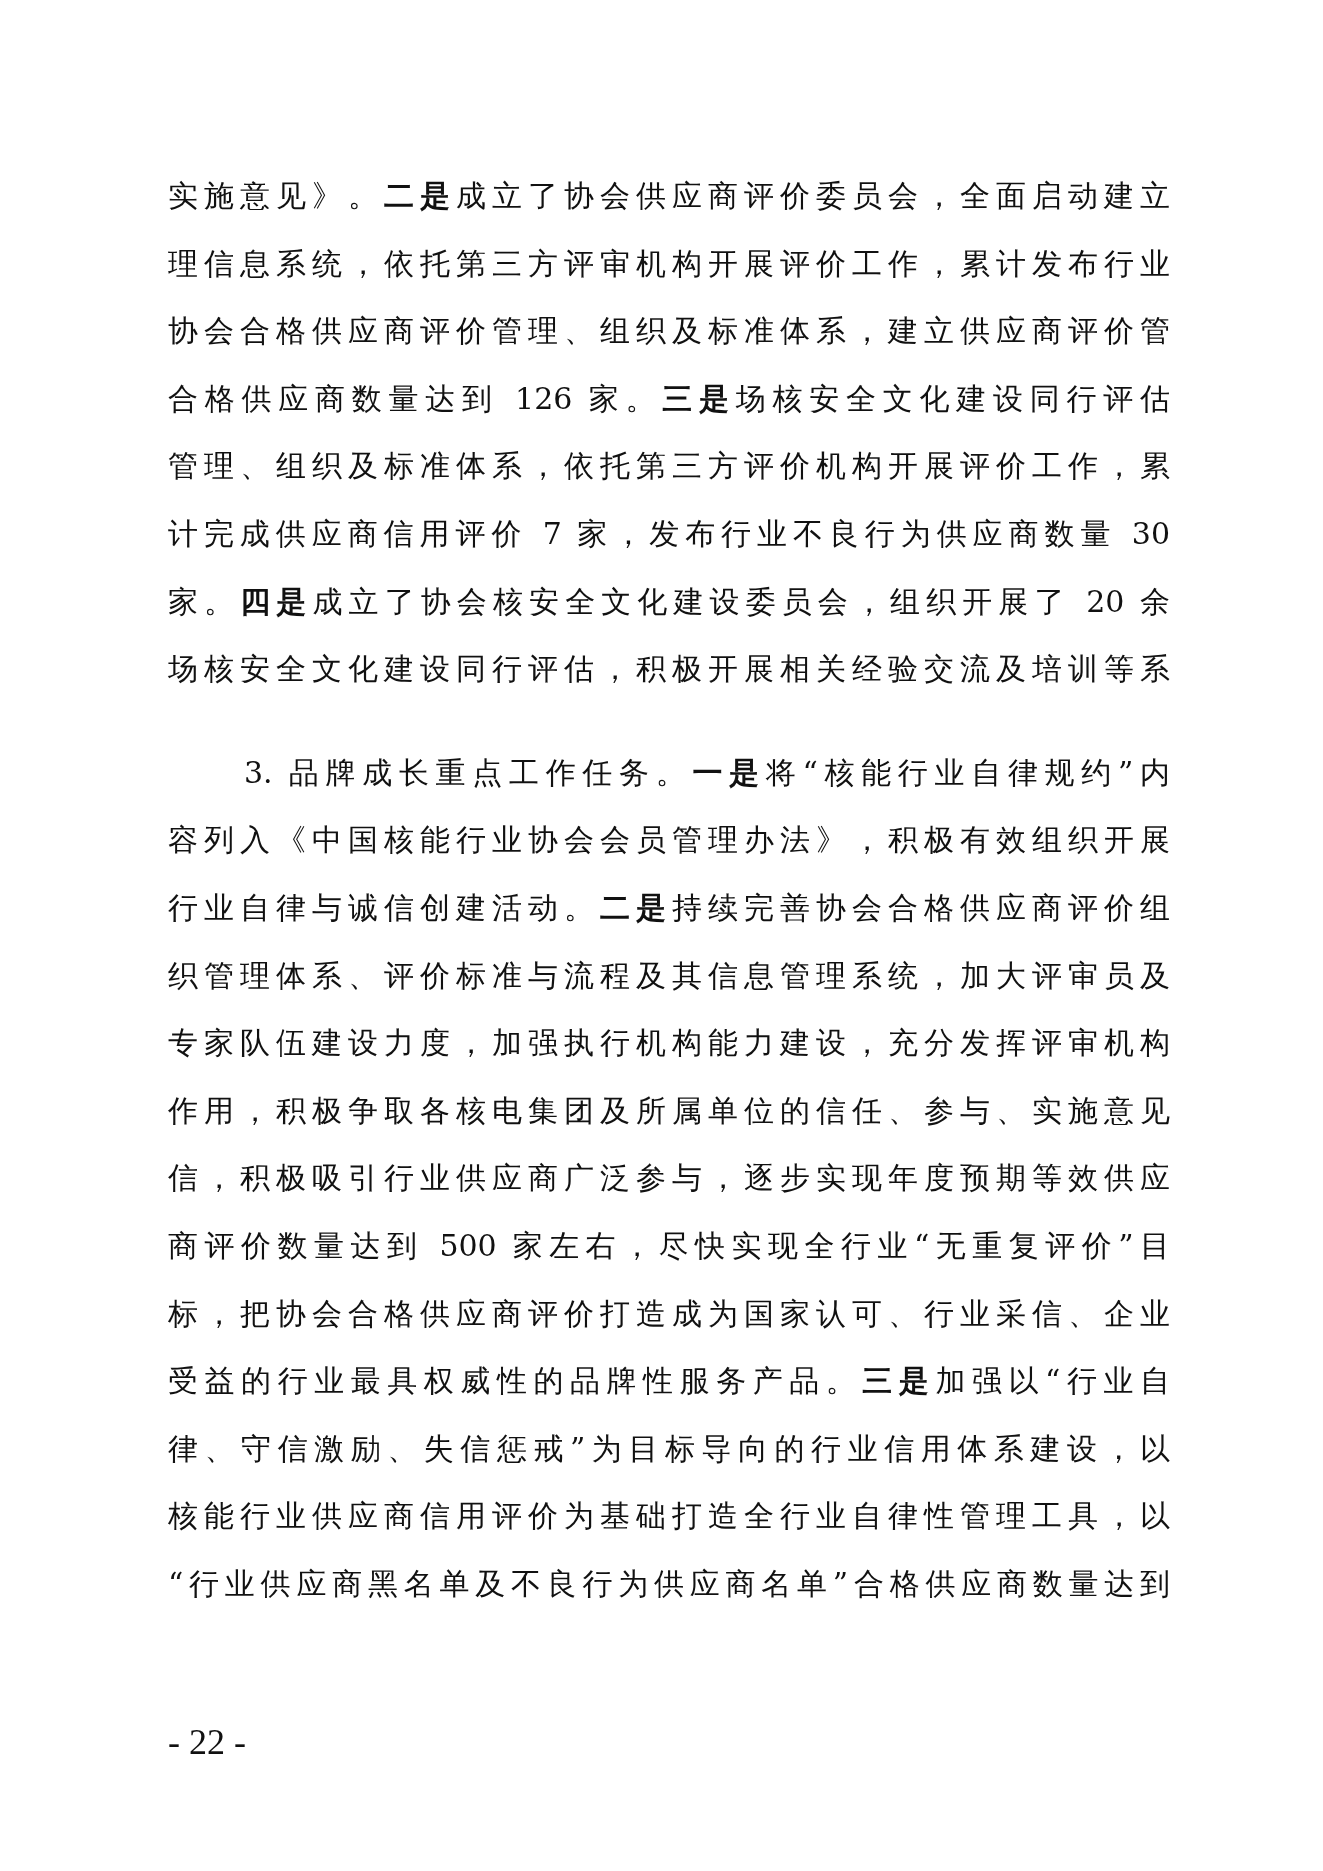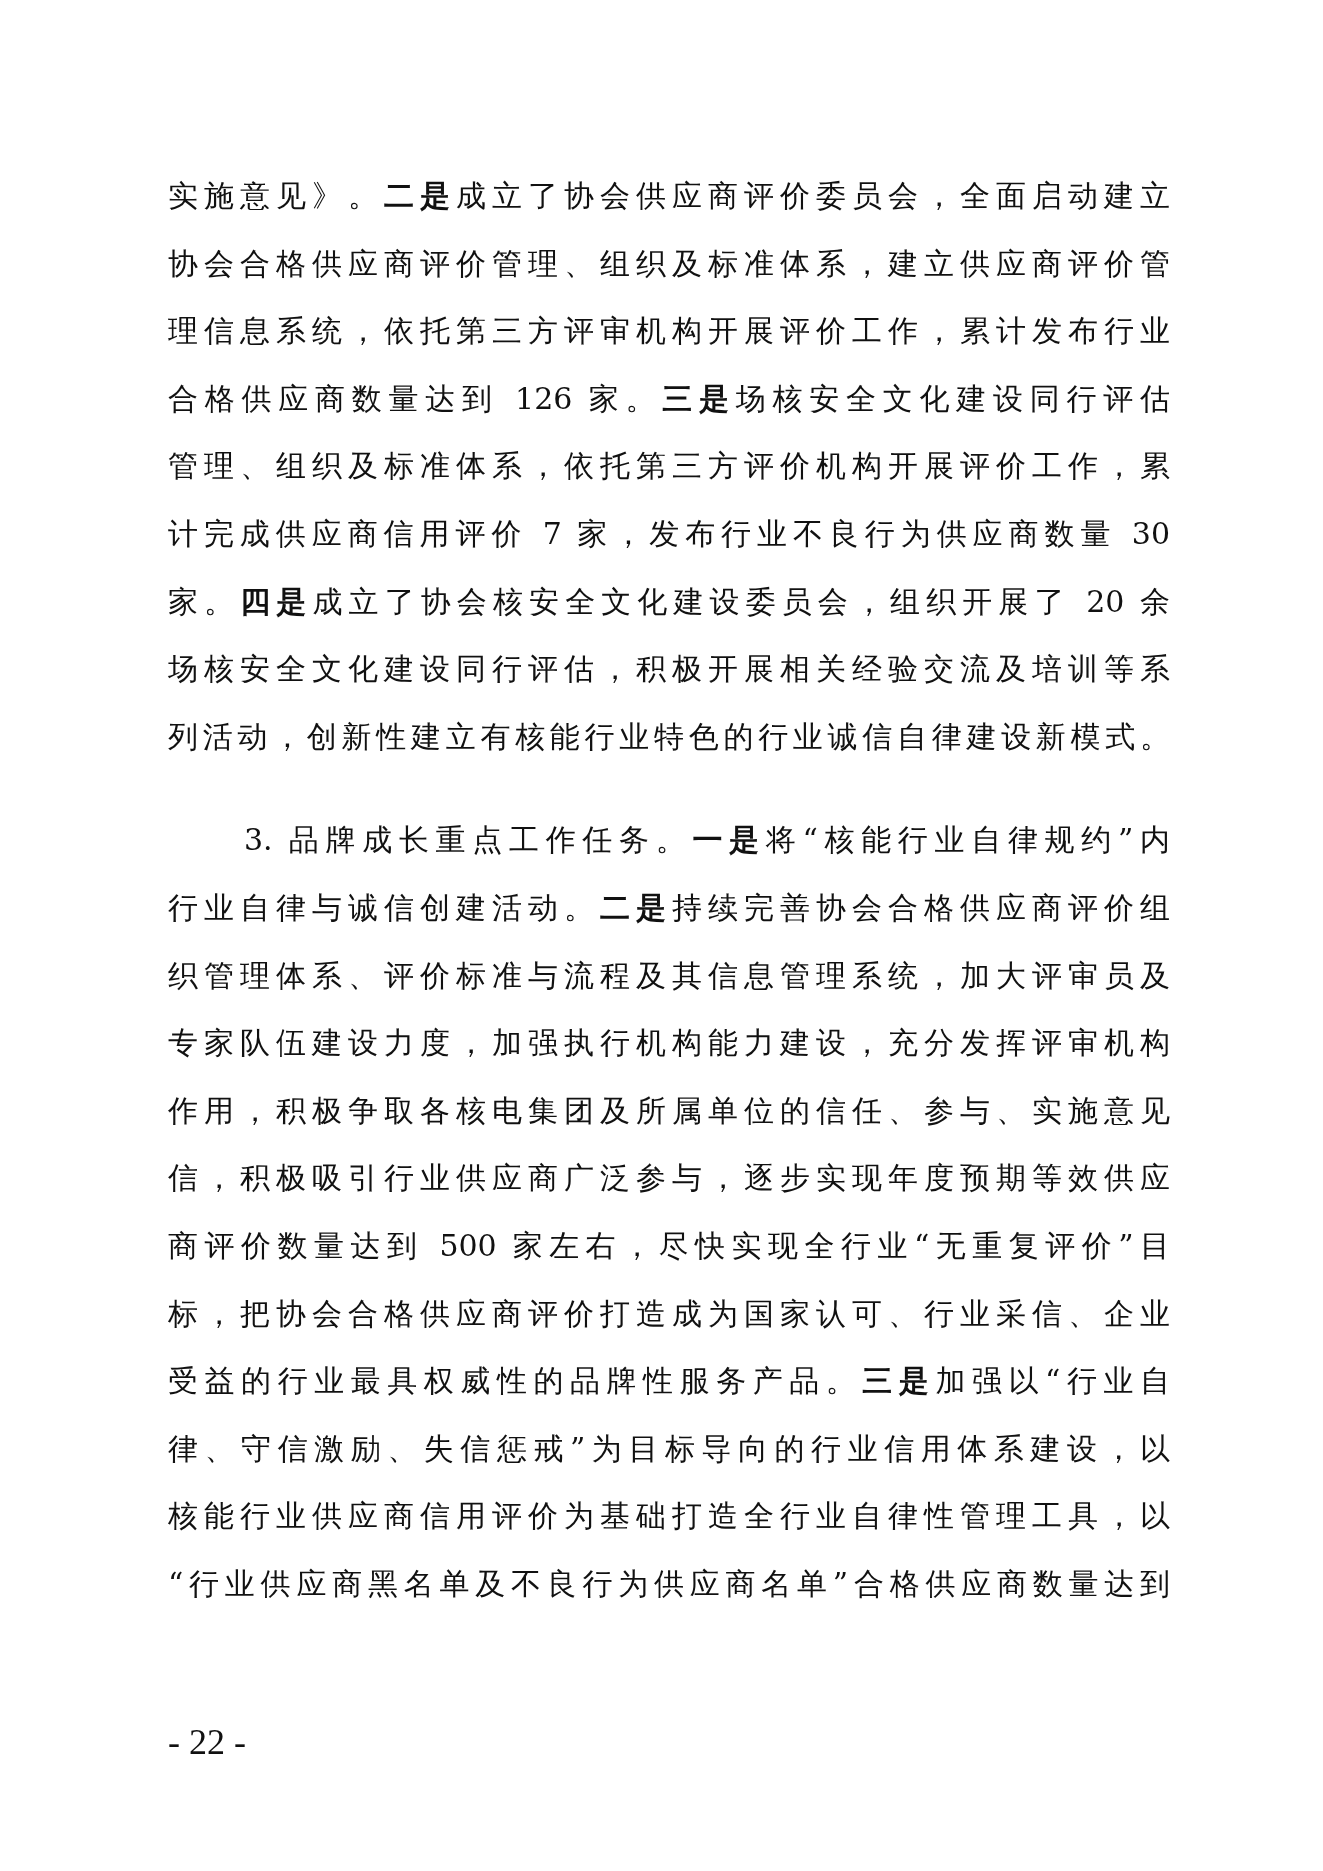--- a/index.html
+++ b/index.html
@@ -60,29 +60,29 @@
       color: #111111;
       margin-top: 13px;
     }
   </style>
 </head>
 <body>
 
 <div class="page">
   <div class="text-block" id="text-block">
       <div class="line"><span class="seg">实施意见》。</span><span class="seg bold">二是</span><span class="seg">成立了协会供应商评价委员会，全面启动建立</span></div>
+      <div class="line"><span class="seg">理信息系统，依托第三方评审机构开展评价工作，累计发布行业</span></div>
       <div class="line"><span class="seg">协会合格供应商评价管理、组织及标准体系，建立供应商评价管</span></div>
-      <div class="line"><span class="seg">理信息系统，依托第三方评审机构开展评价工作，累计发布行业</span></div>
       <div class="line"><span class="seg">合格供应商数量达到 126 家。</span><span class="seg bold">三是</span><span class="seg">场核安全文化建设同行评估</span></div>
       <div class="line"><span class="seg">管理、组织及标准体系，依托第三方评价机构开展评价工作，累</span></div>
       <div class="line"><span class="seg">计完成供应商信用评价 7 家，发布行业不良行为供应商数量 30</span></div>
       <div class="line"><span class="seg">家。</span><span class="seg bold">四是</span><span class="seg">成立了协会核安全文化建设委员会，组织开展了 20 余</span></div>
       <div class="line"><span class="seg">场核安全文化建设同行评估，积极开展相关经验交流及培训等系</span></div>
-      <div class="line"><span class="seg">列活动，创新性建立有核能行业特色的行业诚信自律建设新模式。</span></div>
       <div class="line indent"><span class="seg">3. 品牌成长重点工作任务。</span><span class="seg bold">一是</span><span class="seg">将“核能行业自律规约”内</span></div>
+      <div class="line"><span class="seg">容列入《中国核能行业协会会员管理办法》，积极有效组织开展</span></div>
       <div class="line"><span class="seg">行业自律与诚信创建活动。</span><span class="seg bold">二是</span><span class="seg">持续完善协会合格供应商评价组</span></div>
       <div class="line"><span class="seg">织管理体系、评价标准与流程及其信息管理系统，加大评审员及</span></div>
       <div class="line"><span class="seg">专家队伍建设力度，加强执行机构能力建设，充分发挥评审机构</span></div>
       <div class="line"><span class="seg">作用，积极争取各核电集团及所属单位的信任、参与、实施意见</span></div>
       <div class="line"><span class="seg">信，积极吸引行业供应商广泛参与，逐步实现年度预期等效供应</span></div>
       <div class="line"><span class="seg">商评价数量达到 500 家左右，尽快实现全行业“无重复评价”目</span></div>
       <div class="line"><span class="seg">标，把协会合格供应商评价打造成为国家认可、行业采信、企业</span></div>
       <div class="line"><span class="seg">受益的行业最具权威性的品牌性服务产品。</span><span class="seg bold">三是</span><span class="seg">加强以“行业自</span></div>
       <div class="line"><span class="seg">律、守信激励、失信惩戒”为目标导向的行业信用体系建设，以</span></div>
       <div class="line"><span class="seg">核能行业供应商信用评价为基础打造全行业自律性管理工具，以</span></div>

